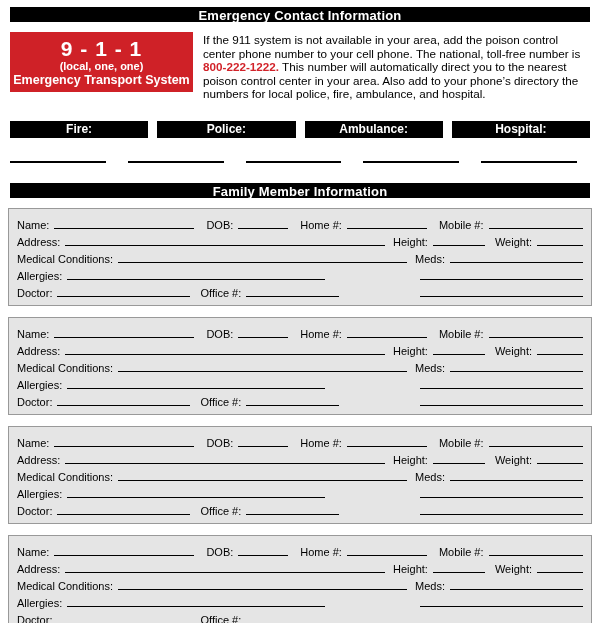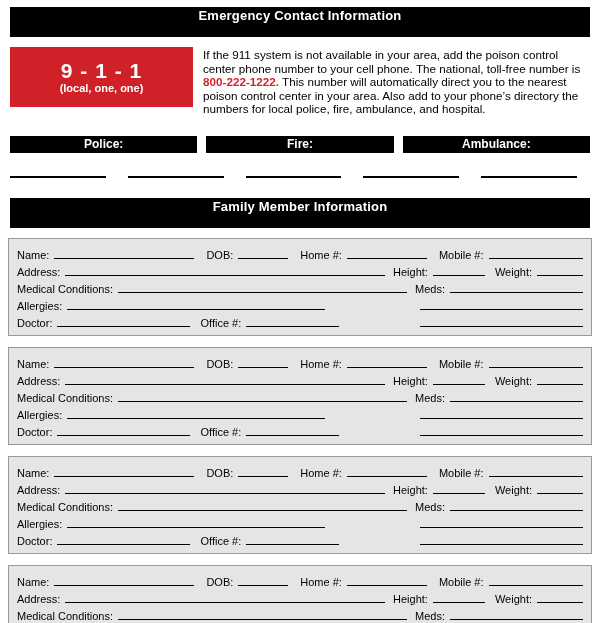--- a/index.html
+++ b/index.html
@@ -7,21 +7,21 @@
     --badge-red:#cf2127; --phone-red:#d2232a;
     --block-border:#999999; --line:#000000;
   }
   *{box-sizing:border-box;}
   html,body{margin:0;padding:0;}
   body{
     width:600px;height:623px;overflow:hidden;background:#fff;
     font-family:"Liberation Sans","DejaVu Sans",sans-serif;color:#000;position:relative;
   }
   .bar{
-    margin:10px;height:30px;background:var(--bar-bg);color:var(--bar-fg);
+    margin:10px;height:15px;background:var(--bar-bg);color:var(--bar-fg);
     font-weight:bold;font-size:13px;line-height:17px;text-align:center;letter-spacing:.2px;
   }
   .topbar{margin-top:7px;}
   
   .intro{display:flex;margin:8px 8px 0 10px;}
   .badge{
     width:183px;height:60px;margin-right:10px;background:var(--badge-red);color:#fff;
     display:flex;flex-direction:column;align-items:center;justify-content:center;text-align:center;
     flex:none;
   }
@@ -62,28 +62,30 @@
 </style>
 </head>
 <body>
 
 <div class="bar topbar">Emergency Contact Information</div>
 
 <div class="intro">
   <div class="badge">
     <div class="badge-number">9 - 1 - 1</div>
     <div class="badge-words">(local, one, one)</div>
+    <div class="badge-caption">Emergency Transport System</div>
   </div>
   <div class="intro-text"><span>If the 911 system is not available in your area, add the poison control center phone number to your cell phone. The national, toll-free number is </span><span class="phone">800-222-1222.</span><span> This number will automatically direct you to the nearest poison control center in your area. Also add to your phone’s directory the numbers for local police, fire, ambulance, and hospital.</span></div>
 </div>
 
 <div class="contacts">
+  <div class="contact-box">Fire:</div>
   <div class="contact-box">Police:</div>
-  <div class="contact-box">Fire:</div>
   <div class="contact-box">Ambulance:</div>
+  <div class="contact-box">Hospital:</div>
 </div>
 
 <div class="clines">
   <div class="cline-cell">
       <div class="cline"></div>
     </div>
   <div class="cline-cell">
       <div class="cline"></div>
     </div>
   <div class="cline-cell">

